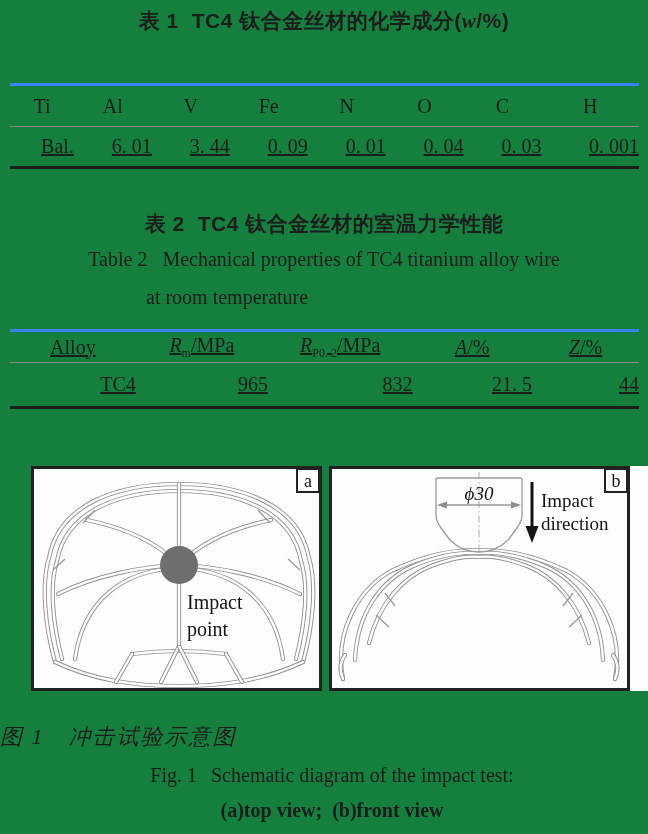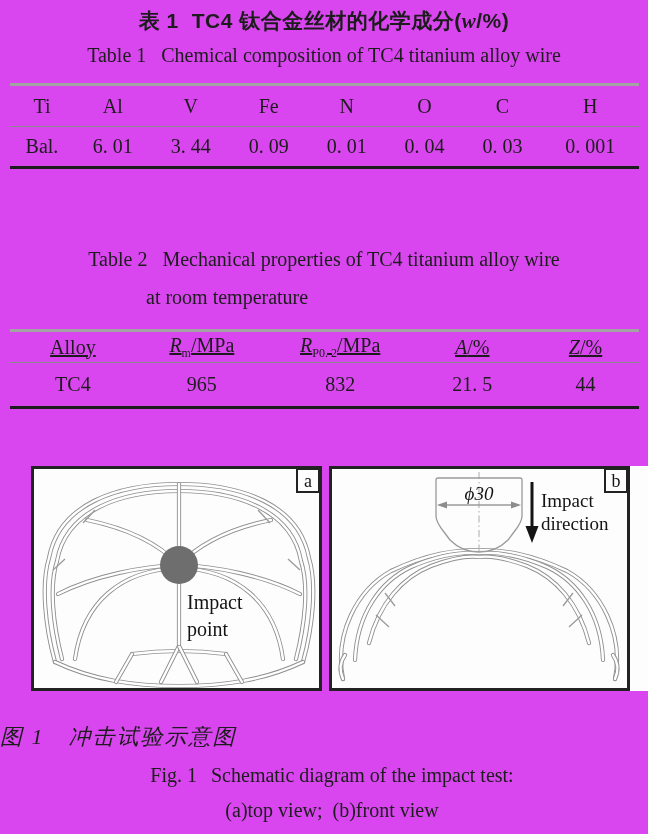--- a/index.html
+++ b/index.html
@@ -1,46 +1,46 @@
 <!DOCTYPE html>
 <html><head>
 <meta charset="utf-8">
 <style>
   html,body{margin:0;padding:0;background:#e8e8e8;}
   #page{
     position:relative; width:648px; height:834px; margin:0 auto;
-    background:#d946ef; color:#1c1c1c; overflow:hidden;
+    background:#15803d; color:#1c1c1c; overflow:hidden;
     font-family:"Liberation Serif", serif;
   }
   .abs{position:absolute;}
   
   .zh-title{
     left:0; right:0; text-align:center;
     font-family:"Liberation Sans", sans-serif; font-weight:bold; font-size:21px;
     letter-spacing:0.5px; white-space:pre;
   }
   .zh-title .lbl{margin-right:13px;}
   .zh-title .vr{font-family:"Liberation Serif", serif; font-style:italic; font-weight:bold;}
   .en-title{
     left:0; right:0; text-align:center;
     font-size:20px; white-space:pre;
   }
   .en-title .lbl{margin-right:15px;}
   .t2-line2{left:146px; font-size:20px;}
   
   .rule-table{
     left:10px; right:9px;
-    border-top:3px solid #a3a3a3; border-bottom:3px solid #1c1c1c;
+    border-top:3px solid #3b82f6; border-bottom:3px solid #1c1c1c;
   }
   .rule-table table{width:100%; border-collapse:collapse; font-size:20px;}
   .rule-table th{
     font-weight:normal; text-align:center; height:40px;
     border-bottom:1.5px solid #8a8a8a; padding:0;
   }
-  .rule-table td{text-align:center; height:39px; padding:0; white-space:pre;}
+  .rule-table td{text-align:right; height:39px; padding:0; white-space:pre;text-decoration:underline;}
   #table2 th{height:30px;text-decoration:underline;}
   #table2 td{height:43px;}
   .vr{font-style:italic;}
   .rule-table sub{font-size:0.6em; letter-spacing:0; white-space:pre;}
   
   .panel{background:#fdfdfd;}
   svg text{font-family:"Liberation Serif", serif; fill:#141414;}
   .tw{stroke:#8f8f8f; stroke-width:4.2; fill:none; stroke-linecap:round;}
   .ti{stroke:#fff; stroke-width:2.4; fill:none; stroke-linecap:round;}
   .thin{stroke:#9a9a9a; stroke-width:1.3; fill:none;}
@@ -56,21 +56,20 @@
   .cap-en{left:0; right:0; text-align:center; font-size:20px; white-space:pre;padding-left:16px;}
   .cap-en .lbl{margin-right:14px;}
 </style>
 </head>
 <body>
 
 <div id="page">
 
   <div class="abs zh-title" style="top:7px;"><span class="lbl">表 1</span><span>TC4 钛合金丝材的化学成分(</span><span class="vr">w</span><span>/%)</span></div>
 
-  <div class="abs en-title" style="top:44px;"><span class="lbl">Table 1</span><span>Chemical composition of TC4 titanium alloy wire</span></div>
 
   <div id="table1" class="abs rule-table" style="top:83px;">
     <table>
       <thead>
         <tr>
           <th>Ti</th>
           <th>Al</th>
           <th>V</th>
           <th>Fe</th>
           <th>N</th>
@@ -87,20 +86,21 @@
           <td>0. 09</td>
           <td>0. 01</td>
           <td>0. 04</td>
           <td>0. 03</td>
           <td>0. 001</td>
         </tr>
       </tbody>
     </table>
   </div>
 
+  <div class="abs zh-title" style="top:210px;"><span class="lbl">表 2</span><span>TC4 钛合金丝材的室温力学性能</span></div>
 
   <div class="abs en-title" style="top:248px;text-align:center;"><span class="lbl">Table 2</span><span>Mechanical properties of TC4 titanium alloy wire</span></div>
 
   <div class="abs t2-line2" style="top:286px;">at room temperature</div>
 
   <div id="table2" class="abs rule-table" style="top:329px;">
     <table>
       <colgroup>
         <col style="width:20%">
           <col style="width:21%">
@@ -224,15 +224,15 @@
       <rect x="1.5" y="1.5" width="298" height="222" class="frame"></rect>
       <rect x="276" y="3" width="22" height="23" class="lblbox"></rect>
       <text x="287" y="21" font-size="18" text-anchor="middle">b</text>
     </svg>
   </div>
 
   <div class="abs cap-zh" style="top:722px;">图 1　冲击试验示意图</div>
 
   <div class="abs cap-en" style="top:764px;"><span class="lbl">Fig. 1</span><span>Schematic diagram of the impact test:</span></div>
 
-  <div class="abs cap-en" style="top:799px;">(a)top view;  (b)front view</div>
+  <div class="abs cap-en" style="top:799px;font-weight:bold;">(a)top view;  (b)front view</div>
 
 </div>
 
 </body></html>

